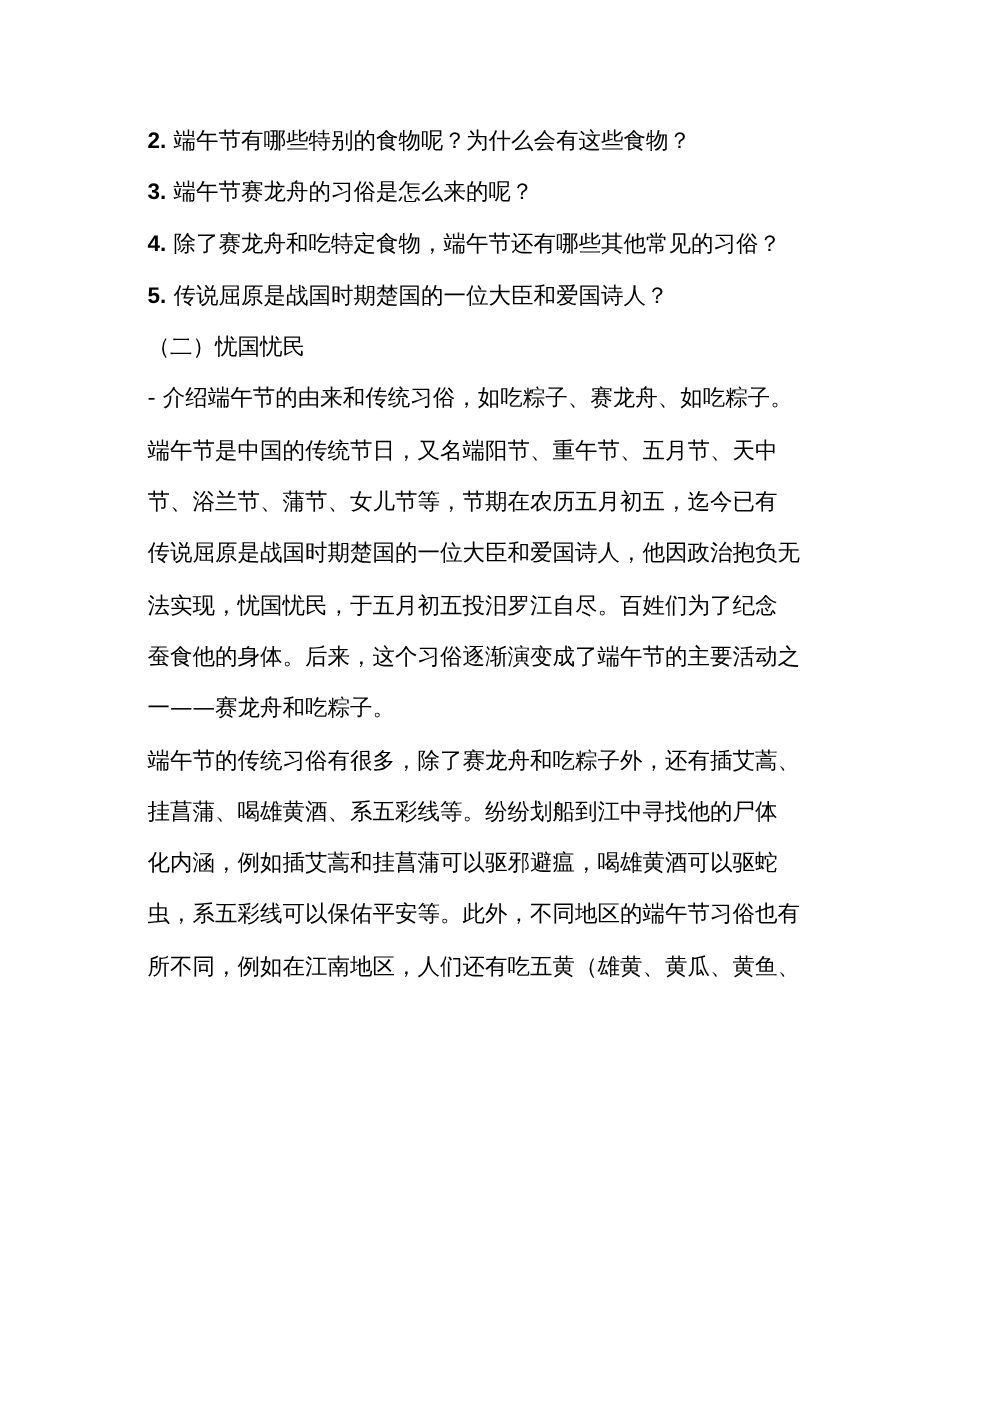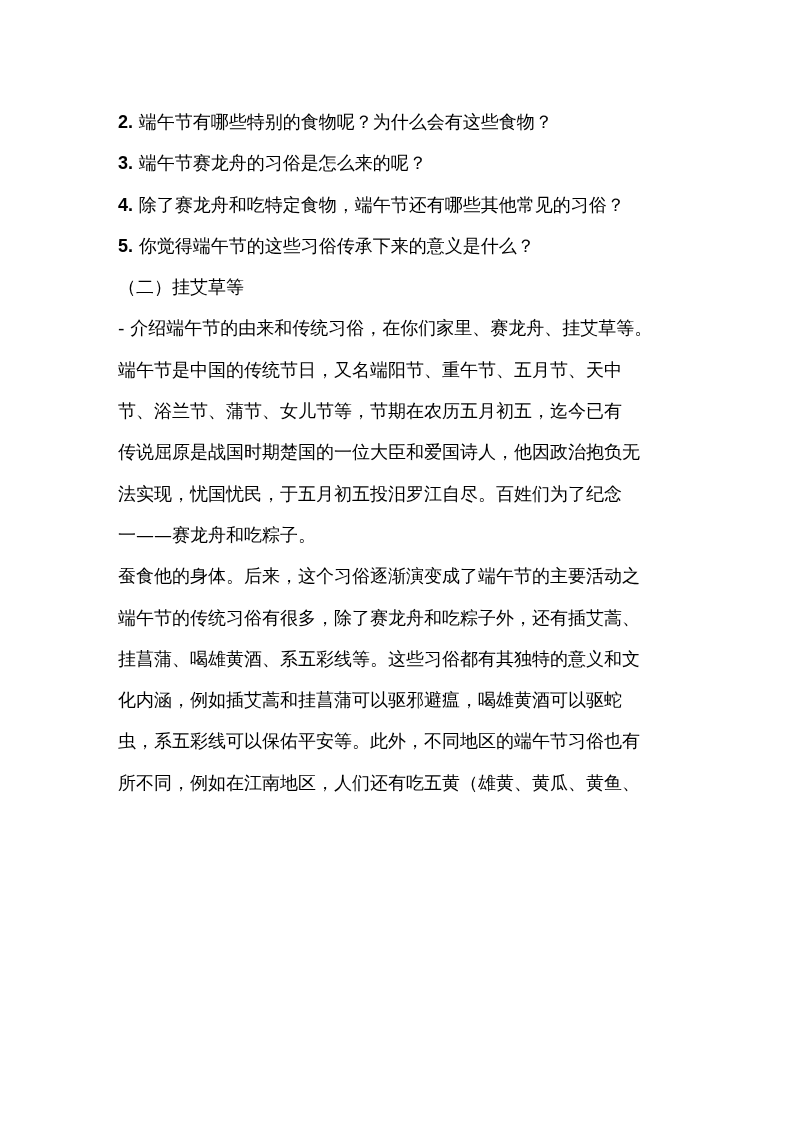--- a/index.html
+++ b/index.html
@@ -5,21 +5,21 @@
   html, body { margin: 0; padding: 0; background: #ffffff; }
   body { width: 794px; height: 1123px; position: relative; overflow: hidden; }
   .page {
     position: absolute;
     left: 118px;
     top: 98px;
     width: 560px;
     font-family: "DejaVu Sans", "Liberation Sans", sans-serif;
     font-size: 18px;
     color: #000000;
-    line-height: 47px;
+    line-height: 29px;
   }
   .line {
     display: block;
     white-space: nowrap;
     height: 41.3px;
   }
   .num { font-family: "Liberation Sans", sans-serif; font-weight: bold; }
   .indent-sec { padding-left: 0px; }
 </style>
 </head>
@@ -33,38 +33,38 @@
   <div class="line">
     <span class="num">3.</span>
     <span>端午节赛龙舟的习俗是怎么来的呢？</span>
   </div>
   <div class="line">
     <span class="num">4.</span>
     <span>除了赛龙舟和吃特定食物，端午节还有哪些其他常见的习俗？</span>
   </div>
   <div class="line">
     <span class="num">5.</span>
-    <span>你觉得端午节的这些习俗传承下来的意义是什么？</span>
+    <span>传说屈原是战国时期楚国的一位大臣和爱国诗人？</span>
   </div>
 
-  <div class="line indent-sec">（二）挂艾草等</div>
-  <div class="line">-  介绍端午节的由来和传统习俗，在你们家里、赛龙舟、挂艾草等。</div>
+  <div class="line indent-sec">（二）忧国忧民</div>
+  <div class="line">-  介绍端午节的由来和传统习俗，如吃粽子、赛龙舟、如吃粽子。</div>
 
   <div>
     <div class="line">端午节是中国的传统节日，又名端阳节、重午节、五月节、天中</div>
     <div class="line">节、浴兰节、蒲节、女儿节等，节期在农历五月初五，迄今已有</div>
   </div>
 
   <div>
     <div class="line">传说屈原是战国时期楚国的一位大臣和爱国诗人，他因政治抱负无</div>
     <div class="line">法实现，忧国忧民，于五月初五投汨罗江自尽。百姓们为了纪念</div>
+    <div class="line">蚕食他的身体。后来，这个习俗逐渐演变成了端午节的主要活动之</div>
     <div class="line">一——赛龙舟和吃粽子。</div>
-    <div class="line">蚕食他的身体。后来，这个习俗逐渐演变成了端午节的主要活动之</div>
   </div>
 
   <div>
     <div class="line">端午节的传统习俗有很多，除了赛龙舟和吃粽子外，还有插艾蒿、</div>
-    <div class="line">挂菖蒲、喝雄黄酒、系五彩线等。这些习俗都有其独特的意义和文</div>
+    <div class="line">挂菖蒲、喝雄黄酒、系五彩线等。纷纷划船到江中寻找他的尸体</div>
     <div class="line">化内涵，例如插艾蒿和挂菖蒲可以驱邪避瘟，喝雄黄酒可以驱蛇</div>
     <div class="line">虫，系五彩线可以保佑平安等。此外，不同地区的端午节习俗也有</div>
     <div class="line">所不同，例如在江南地区，人们还有吃五黄（雄黄、黄瓜、黄鱼、</div>
   </div>
 </div>
 
 </body></html>

